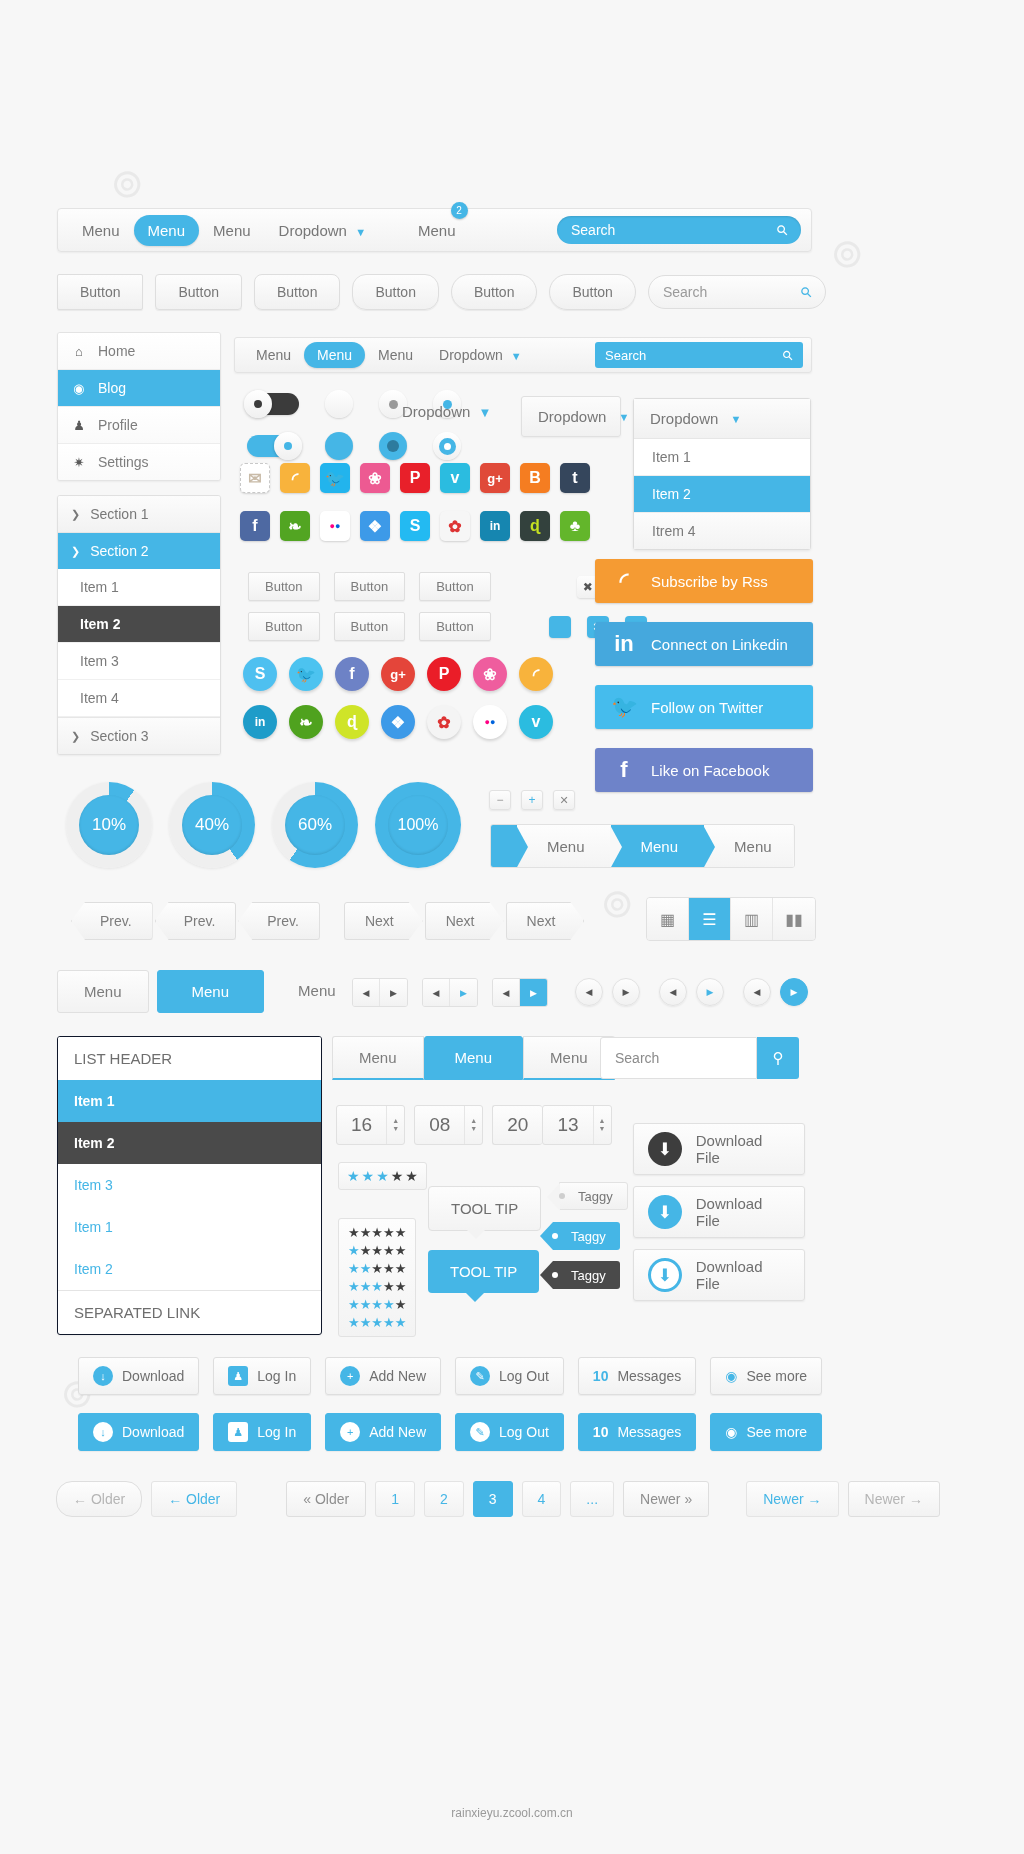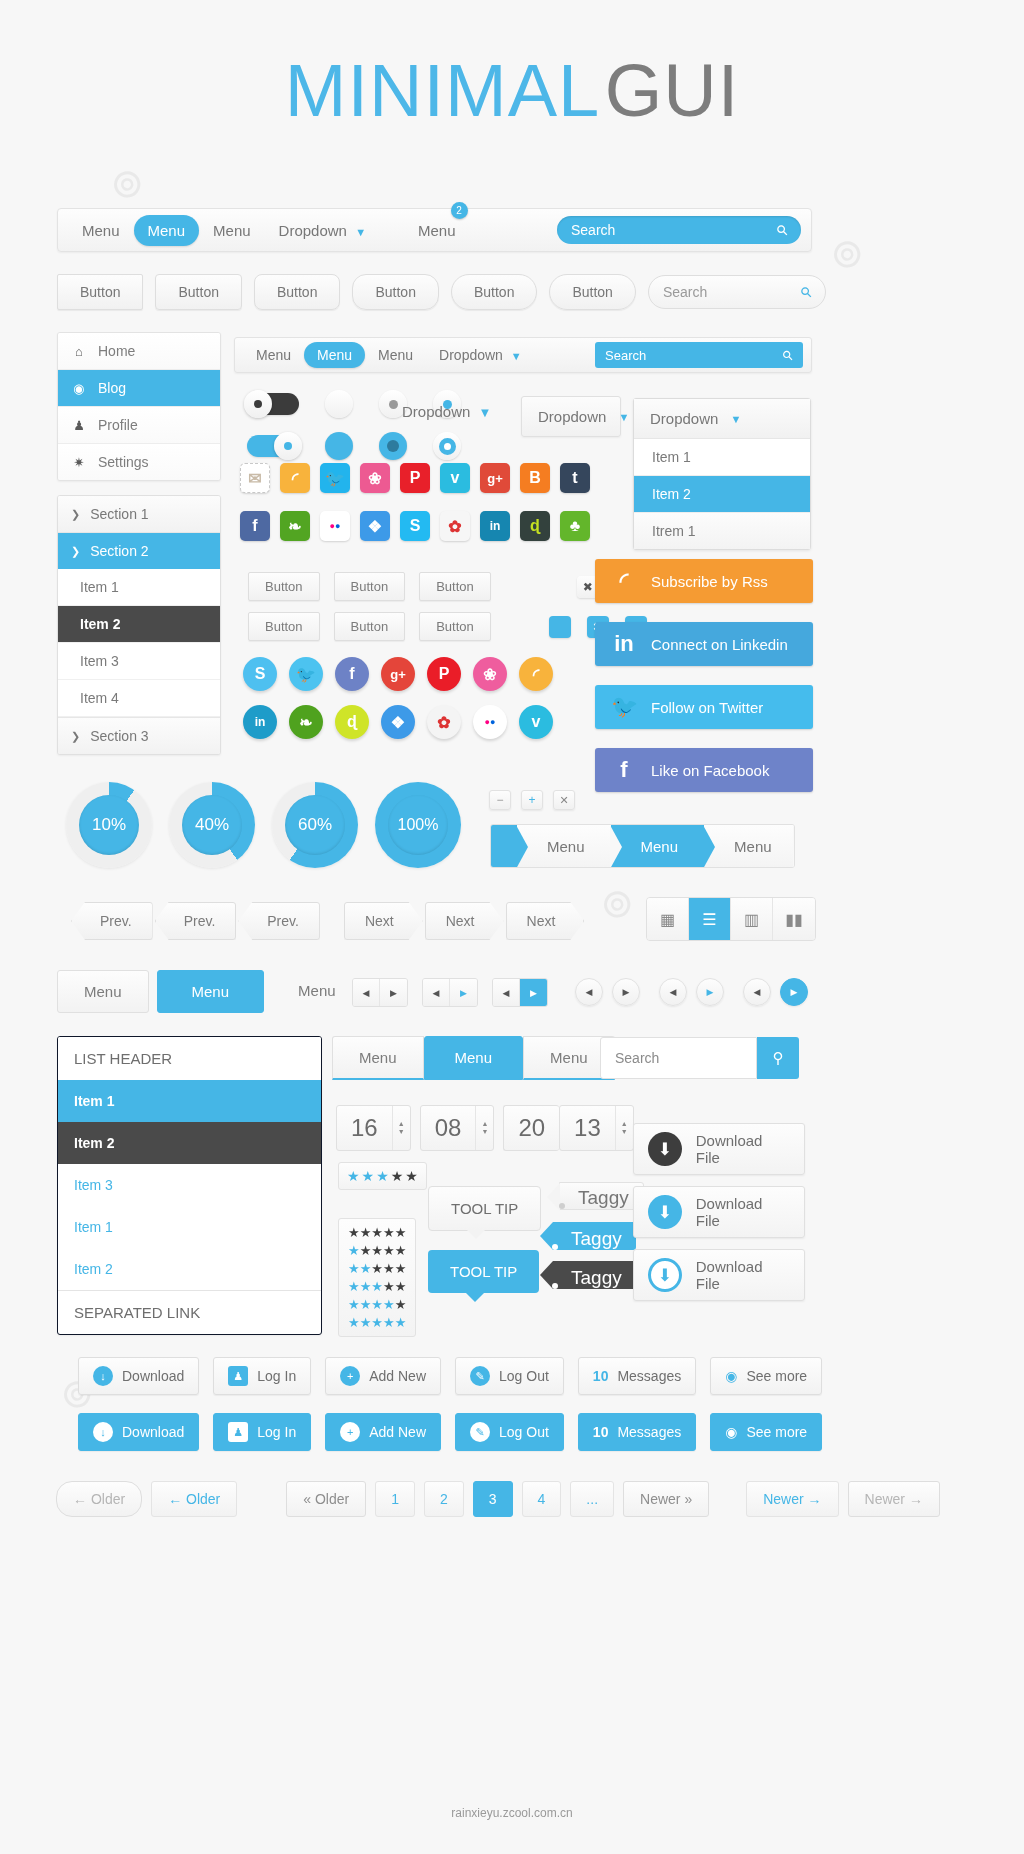--- a/index.html
+++ b/index.html
@@ -195,41 +195,41 @@
   .lh { padding:13px 16px; font-size:15px; color:#6e6e6e; background:#fff; }
   .li2 { padding:13px 16px; font-size:14px; }
   .li2.blue { background:#45b6e6; color:#fff; font-weight:bold; }
   .li2.dark { background:#4a4a4a; color:#fff; font-weight:bold; }
   .li2.link { color:#45b6e6; }
   .li2.sep { border-top:1px solid #e4e4e4; color:#6e6e6e; font-size:15px; }
 
   
   .spin { display:flex; align-items:stretch; border:1px solid #e0e0e0; border-radius:3px;
     background:linear-gradient(#fdfdfd,#f3f3f3); overflow:hidden; }
-  .spin .v { padding:8px 14px; font-size:24px; color:#6b6b6b; }
+  .spin .v { padding:8px 14px; font-size:19px; color:#6b6b6b; }
   .spin .ar { width:18px; border-left:1px solid #e6e6e6; display:flex; flex-direction:column;
     justify-content:center; align-items:center; font-size:7px; color:#888; line-height:1.1; }
 
   
   .stars { background:linear-gradient(#fdfdfd,#f3f3f3); border:1px solid #e2e2e2; border-radius:3px;
     padding:5px 8px; display:flex; gap:2px; font-size:14px; }
   .st-on { color:#45b6e6; } .st-off { color:#3f3f3f; }
 
   
   .tip { border-radius:4px; padding:13px 22px; font-size:15px; position:relative; }
   .tip.light { background:linear-gradient(#fdfdfd,#f3f3f3); border:1px solid #e0e0e0; color:#6f6f6f; }
   .tip.blue { background:#45b6e6; color:#fff; }
   .tip:after { content:""; position:absolute; left:38px; bottom:-9px; width:0; height:0;
     border-left:9px solid transparent; border-right:9px solid transparent; }
   .tip.light:after { border-top:9px solid #f3f3f3; }
   .tip.blue:after { border-top:9px solid #45b6e6; }
 
   
-  .taggy { height:28px; display:flex; align-items:flex-end; padding:0 14px 0 18px;
-    font-size:19px; position:relative; border-radius:0 3px 3px 0; }
+  .taggy { height:28px; display:flex; align-items:center; padding:0 14px 0 18px;
+    font-size:13px; position:relative; border-radius:0 3px 3px 0; }
   .taggy:before { content:""; position:absolute; left:-13px; top:0; width:0; height:0;
     border-top:14px solid transparent; border-bottom:14px solid transparent; }
   .taggy .dot { position:absolute; left:-1px; width:6px; height:6px; border-radius:50%; background:#fff; }
   .taggy.light { background:linear-gradient(#fcfcfc,#f1f1f1); border:1px solid #e2e2e2; color:#767676; }
   .taggy.light:before { border-right:13px solid #f4f4f4; }
   .taggy.blue { background:#45b6e6; color:#fff; }
   .taggy.blue:before { border-right:13px solid #45b6e6; }
   .taggy.dark { background:#4a4a4a; color:#fff; }
   .taggy.dark:before { border-right:13px solid #4a4a4a; }
 
@@ -268,24 +268,20 @@
 </head>
 <body>
 
 <div class="page">
 
   <div class="wm" style="left:110px;top:160px;transform:rotate(-20deg)">⊚</div>
   <div class="wm" style="left:830px;top:230px;transform:rotate(-20deg)">⊚</div>
   <div class="wm" style="left:600px;top:880px;transform:rotate(-20deg)">⊚</div>
   <div class="wm" style="left:60px;top:1370px;transform:rotate(-20deg)">⊚</div>
 
-  <div class="title">
-    <span class="t-blue">MINIMAL</span>
-    <span class="t-gray">GUI</span>
-  </div>
 
   <div class="navbar1">
     <div class="nav-item">Menu</div>
     <div class="nav-item active">Menu</div>
     <div class="nav-item">Menu</div>
     <div class="nav-item">
       <span>Dropdown</span>
       <span class="caret">▼</span>
     </div>
     <div class="nav-item" style="margin-left:24px">
@@ -404,21 +400,21 @@
     <span>Dropdown</span>
     <span class="caret">▼</span>
   </div>
   <div class="dd-open">
     <div class="hd">
       <span>Dropdown</span>
       <span class="caret">▼</span>
     </div>
     <div class="li">Item 1</div>
     <div class="li sel">Item 2</div>
-    <div class="li">Itrem 1</div>
+    <div class="li">Itrem 4</div>
   </div>
 
   <div class="sqrow" style="left:240px;top:463px">
     <div class="sq" style="background:#fff;color:#c9bba8;border:1px dashed #c8c8c8">✉</div>
     <div class="sq" style="background:#f8b33c">◜</div>
     <div class="sq" style="background:#22b4ed">🐦</div>
     <div class="sq" style="background:#ed5a92">❀</div>
     <div class="sq" style="background:#e8202a">P</div>
     <div class="sq" style="background:#2bbce0">v</div>
     <div class="sq" style="background:#e04a39;font-size:13px">g+</div>

